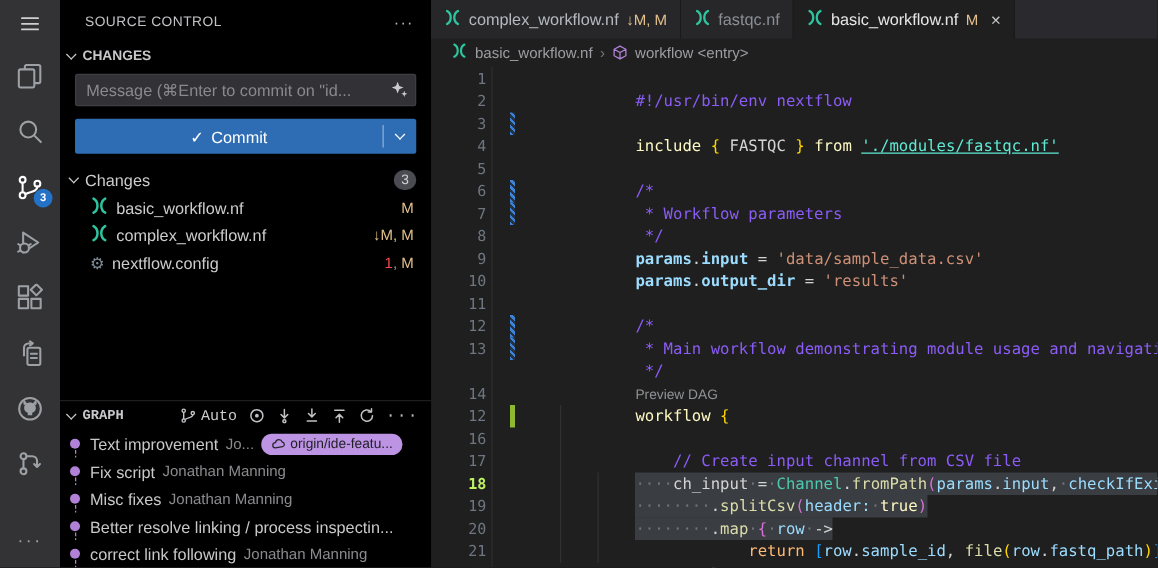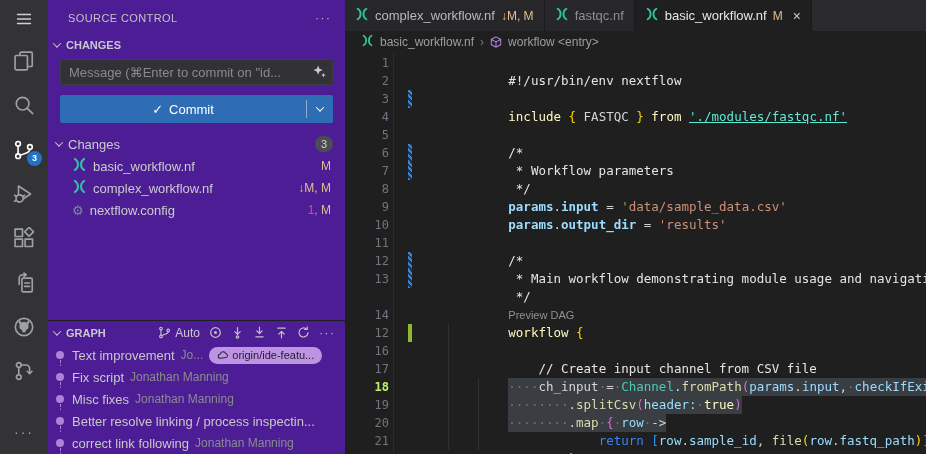--- a/index.html
+++ b/index.html
@@ -11,21 +11,21 @@
 .activitybar { width:48px; background:#333336; flex:none; display:flex; flex-direction:column; align-items:center; }
 .ab-item { width:48px; height:46px; display:flex; align-items:center; justify-content:center; position:relative; cursor:pointer; }
 .ab-item.first { height:40px; }
 .ab-item svg { stroke:#9da1a6; fill:none; stroke-width:1.2; stroke-linecap:round; stroke-linejoin:round; }
 .ab-item.active svg { stroke:#ffffff; }
 .ab-badge { position:absolute; bottom:6px; right:6px; min-width:15px; height:15px; border-radius:8px;
   background:#2472c8; color:#fff; font-size:9px; font-weight:bold; display:flex; align-items:center; justify-content:center; }
 .ab-more { color:#9da1a6; font-size:14px; letter-spacing:2px; margin-top:16px; }
 
 
-.sidebar { width:297px; flex:none; background:#4c1d95; display:flex; flex-direction:column; color:#cccccc; overflow:hidden; }
+.sidebar { width:297px; flex:none; background:#000000; display:flex; flex-direction:column; color:#cccccc; overflow:hidden; }
 .sc-title { height:35px; flex:none; display:flex; align-items:center; justify-content:space-between; padding:0 14px 0 20px; }
 .sc-title .t { font-size:11px; color:#c3c3c6; letter-spacing:.4px; }
 .more-dots { color:#b8b8bc; font-size:13px; letter-spacing:1px; cursor:pointer; }
 .sec-hdr { height:20px; flex:none; display:flex; align-items:center; gap:6px; padding-left:6px; font-size:11px; font-weight:bold; color:#c8c8cb; }
 .chev { display:inline-block; width:6px; height:6px; border-right:1.4px solid currentColor; border-bottom:1.4px solid currentColor; transform:rotate(45deg) translate(-1px,-1px); }
 .msg-box { position:relative; margin:4px 12px 8px; flex:none;border-radius:13px; }
 .msg-box input { width:100%; height:26px; background:#313136; border:1px solid #3d3d44; border-radius:2px;
   color:#cccccc; font-size:13px; padding:0 26px 0 8px; outline:none; font-family:"Liberation Sans",sans-serif; }
 .msg-box input::placeholder { color:#8a8a8e; }
 .sparkle { position:absolute; right:6px; top:5px; }
@@ -34,21 +34,21 @@
 .cb-div { width:1px; background:rgba(255,255,255,.45); margin:5px 0; }
 .cb-chev { width:26px; display:flex; align-items:center; justify-content:center; }
 .tree-row { height:22px; flex:none; display:flex; align-items:center; gap:6px; padding:0 12px 0 8px; font-size:13px; cursor:pointer; }
 .tree-row .lbl { flex:1; }
 .count-badge { background:#4b4b52; color:#d2d2d5; border-radius:9px; min-width:18px; height:16px; font-size:11px; display:flex; align-items:center; justify-content:center; padding:0 5px; }
 .file-row { height:22px; flex:none; display:flex; align-items:center; gap:6px; padding:0 14px 0 24px; font-size:13px; cursor:pointer; }
 .file-row .fname { flex:1; color:#cccccc; white-space:nowrap; overflow:hidden; }
 .file-row .fstatus { font-size:12px; white-space:pre; }
 .gear-glyph { color:#7d8a96; font-size:13px; line-height:1; }
 .sb-spacer { flex:1; }
-.graph-hdr { height:24px; flex:none; display:flex; align-items:center; gap:6px; padding-left:6px; border-top:1px solid #1e1e20; font-size:11px; font-weight:bold; color:#c8c8cb; }
+.graph-hdr { height:24px; flex:none; display:flex; align-items:center; gap:6px; padding-left:6px; border-top:1px solid #1e1e20; font-size:11px; font-weight:bold; color:#c8c8cb;font-family:Liberation Mono, monospace; }
 .graph-actions { display:flex; align-items:center; gap:9px; margin-left:auto; margin-right:10px; font-weight:normal; }
 .graph-actions svg { stroke:#c2c2c6; fill:none; stroke-width:1.2; stroke-linecap:round; stroke-linejoin:round; }
 .auto-btn { display:flex; align-items:center; gap:4px; font-size:12px; color:#cccccc; cursor:pointer; }
 .commit-row { height:22px; flex:none; display:flex; align-items:center; font-size:13px; overflow:hidden; cursor:pointer; }
 .rail { width:24px; flex:none; position:relative; height:22px; }
 .rail .dot { position:absolute; left:8px; top:7px; width:8px; height:8px; border-radius:50%; background:#b180d7; }
 .rail .dash { position:absolute; left:11.5px; top:16px; height:12px; border-left:1px dashed #b180d7; }
 .commit-msg { color:#c8c8c8; white-space:nowrap; overflow:hidden; text-overflow:ellipsis; }
 .commit-author { color:#8b8b8f; font-size:12px; margin-left:6px; white-space:nowrap; }
 .ref-pill { margin-left:6px; flex:none; display:flex; align-items:center; gap:3px; background:#bd93e4; color:#1f1f26;
@@ -72,21 +72,21 @@
 .line { display:flex; height:18px; position:relative; z-index:2; }
 .ln { width:44px; flex:none; text-align:right; color:#6e7681; font-size:12px; }
 .ln.cur { color:#bef264; font-weight:bold; }
 .gitbar { position:absolute; left:63px; top:0; width:4px; height:18px; }
 .git-mod { background:repeating-linear-gradient(45deg,#3c82d6 0 2px, rgba(60,130,214,.2) 2px 4px); }
 .git-add { background:#8fb832; }
 .lc { margin-left:29px; white-space:pre; }
 .seg { display:inline-block; }
 .seg.selbg { background:rgba(110,118,129,.35); }
 .tk { white-space:pre; }
-.cm{color:#e5e5e5}.kw{color:#fef9c3}.ct{color:#3b82f6}.st{color:#ce9178}
+.cm{color:#8b5cf6}.kw{color:#fef9c3}.ct{color:#fdba74}.st{color:#ce9178}
 .sl{color:#5eead4;text-decoration:underline}
 .ty{color:#4ec9b0}.fn{color:#dcdcaa}.pr{color:#9cdcfe}
 .pb{color:#9cdcfe;font-weight:bold}
 .tx{color:#d4d4d4}
 .b1{color:#ffd700}.b2{color:#d670d6}.b3{color:#179fff}
 .ws{color:#70737b}
 .tk.lens { font-family:"Liberation Sans",sans-serif; font-size:11px; color:#8f9296; }
 .gold{color:#e2c08d}.red{color:#f14c4c}.gray{color:#9d9d9d}
 .nf-icon { flex:none; }
 </style>

